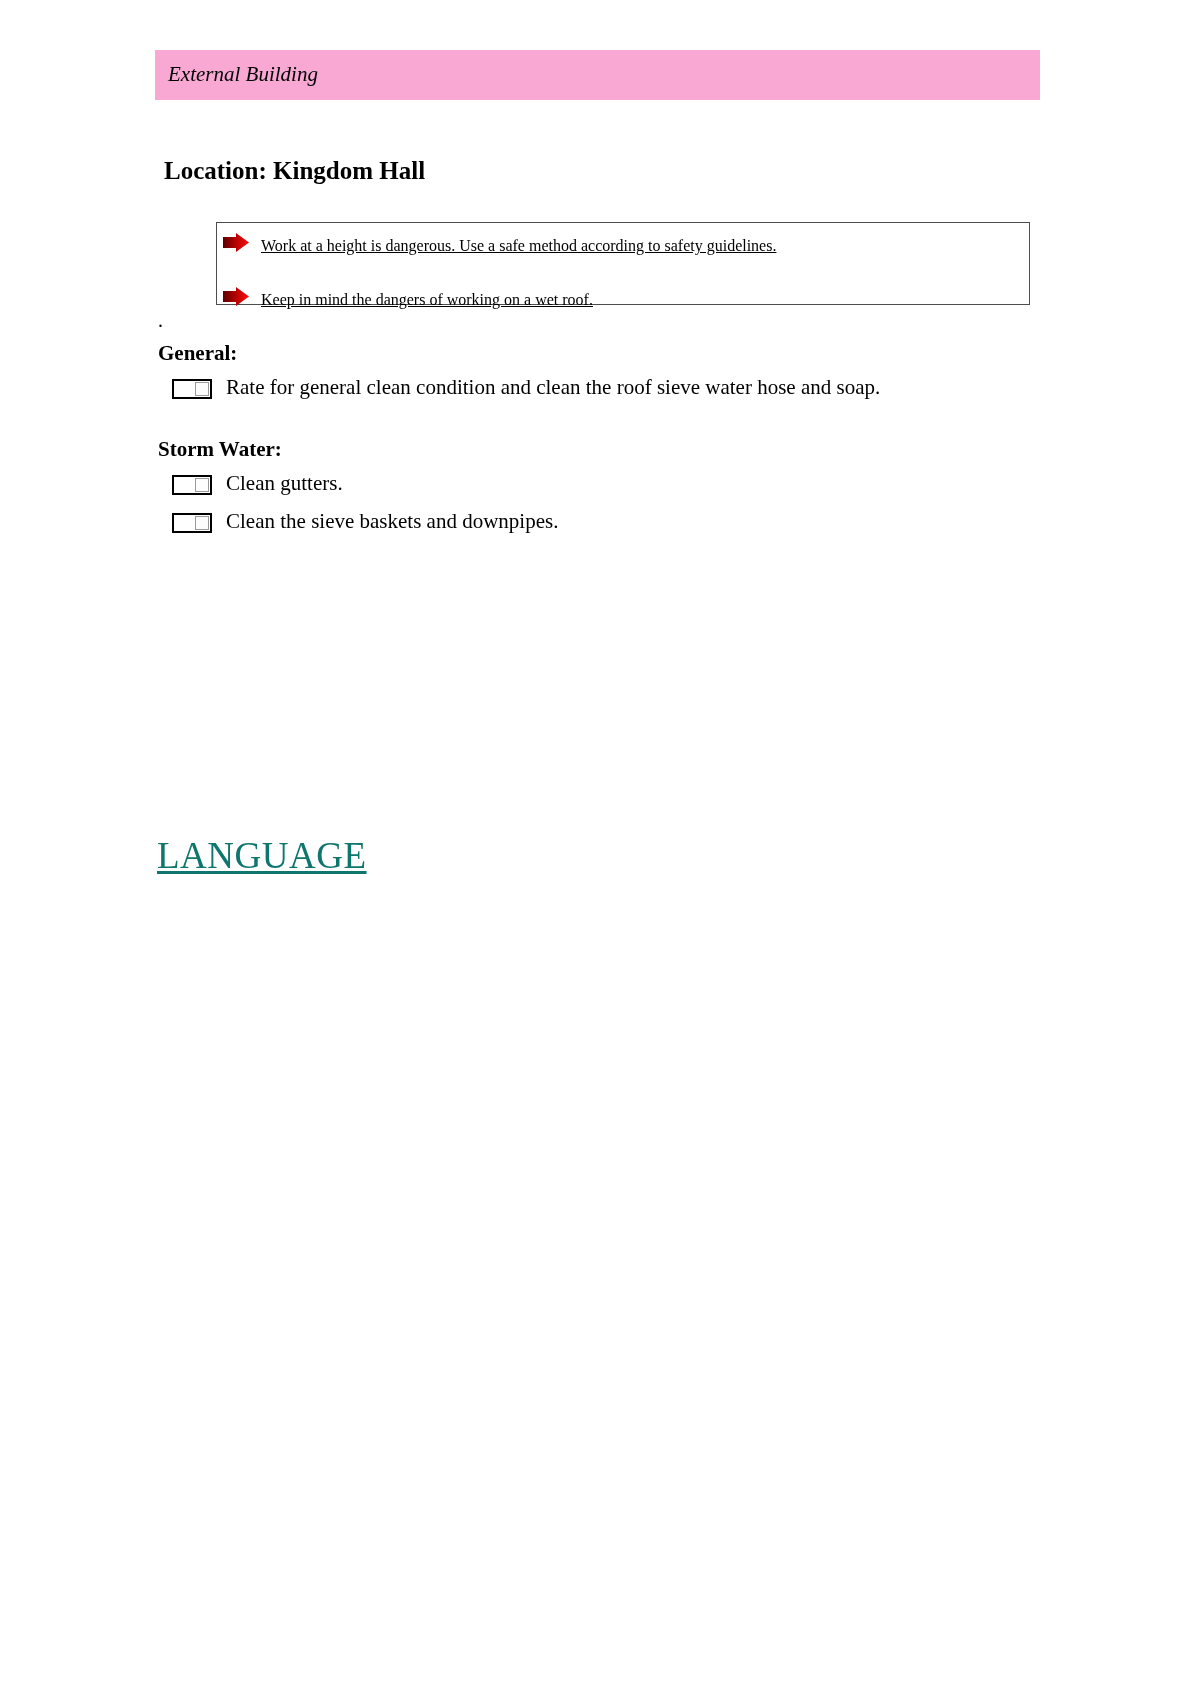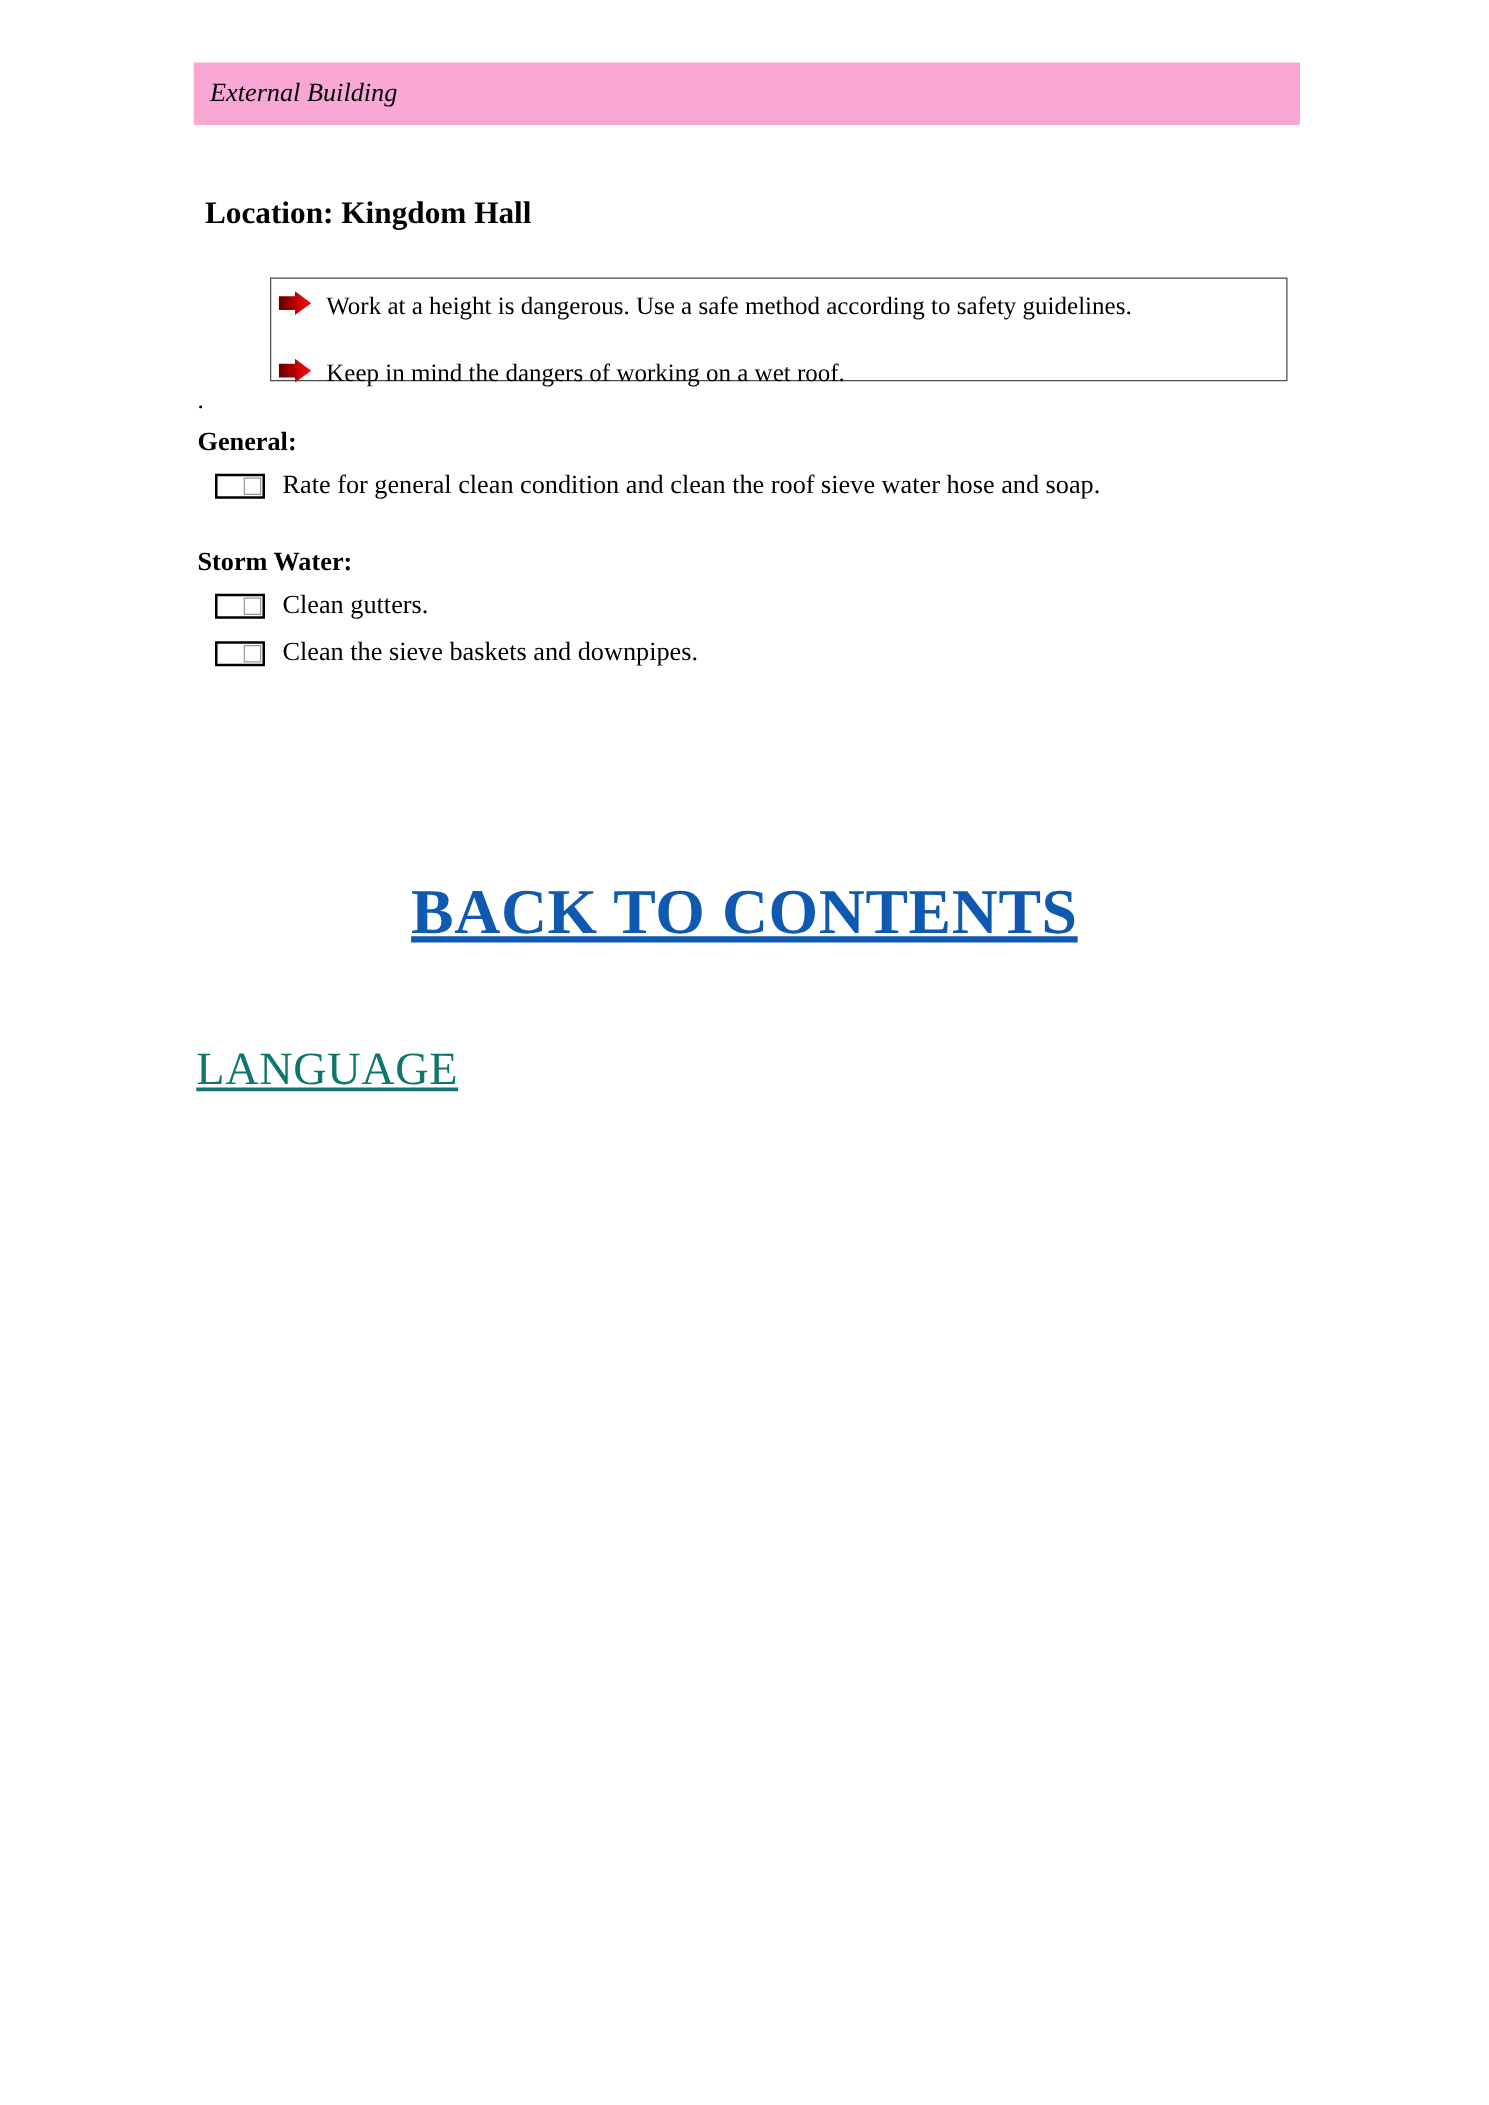--- a/index.html
+++ b/index.html
@@ -117,22 +117,23 @@
     top: 2px;
     width: 26px;
     height: 19px;
     display: block;
   }
   .warn-text {
     position: absolute;
     left: 44px;
     top: 0;
     right: 10px;
-    font-size: 20px;
+    font-size: 16px;
     line-height: 29px;
+    text-decoration: underline;
   }
   .warn-text .line2 { display: block; }
 
   
   .stray-dot {
     position: absolute;
     left: 158px;
     top: 310px;
     font-size: 20px;
     line-height: 20px;
@@ -287,21 +288,18 @@
   <div class="check-row cr-2">
     <span class="checkbox-icon"></span>
     <span class="check-label">Clean gutters.</span>
   </div>
 
   <div class="check-row cr-3">
     <span class="checkbox-icon"></span>
     <span class="check-label">Clean the sieve baskets and downpipes.</span>
   </div>
 
-  <div class="back-to-contents">
-    <a href="#">BACK TO CONTENTS</a>
-  </div>
 
   <div class="language-link">
     <a href="#">LANGUAGE</a>
   </div>
 
 </div>
 
 </body></html>

